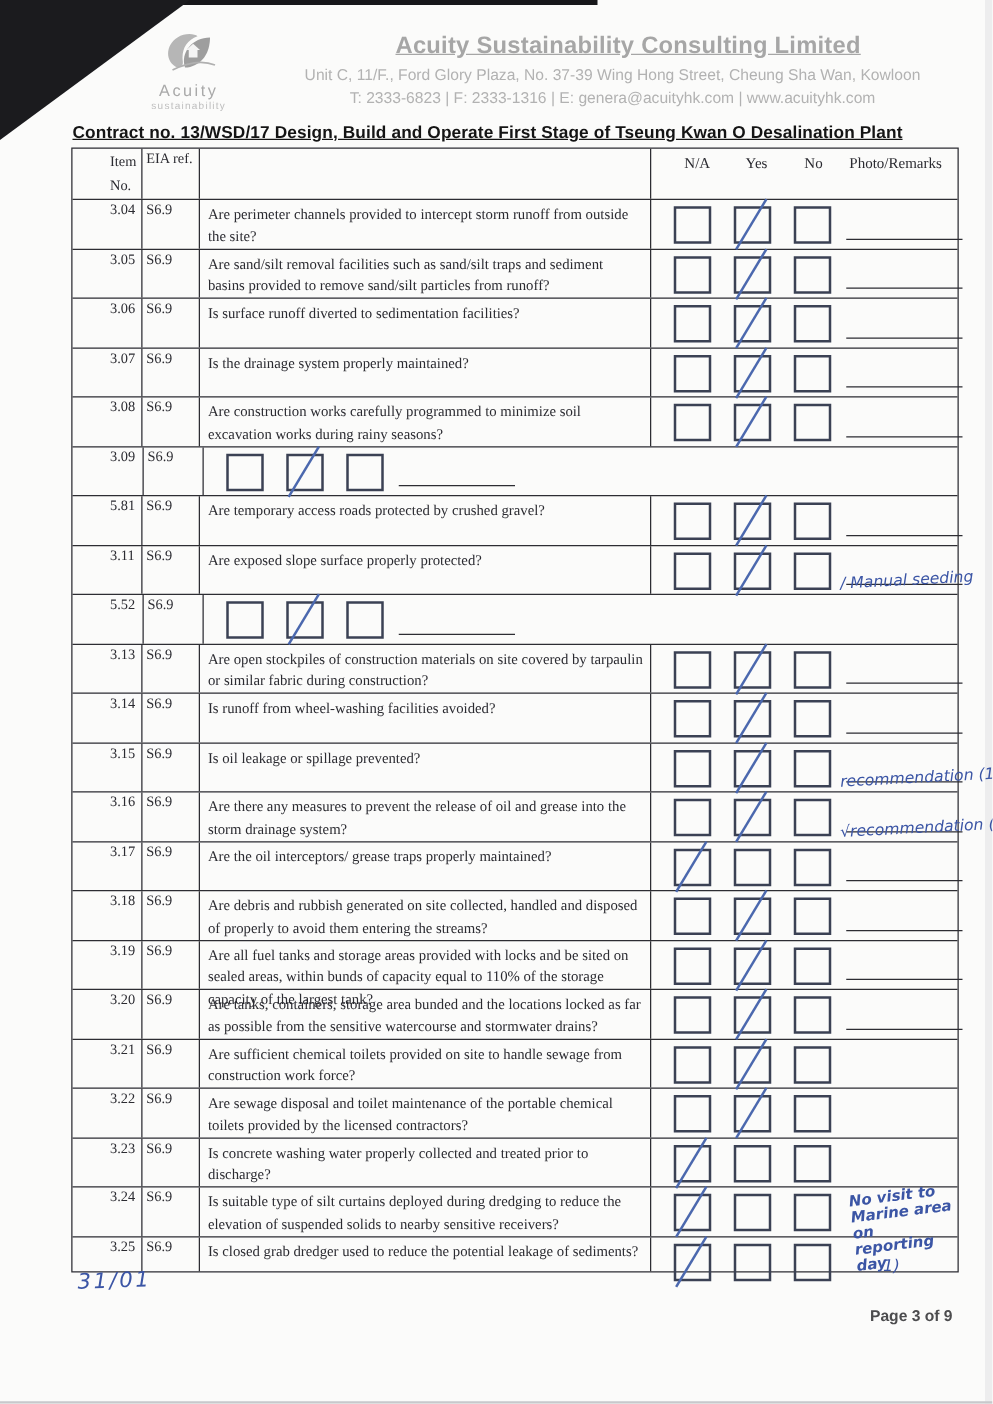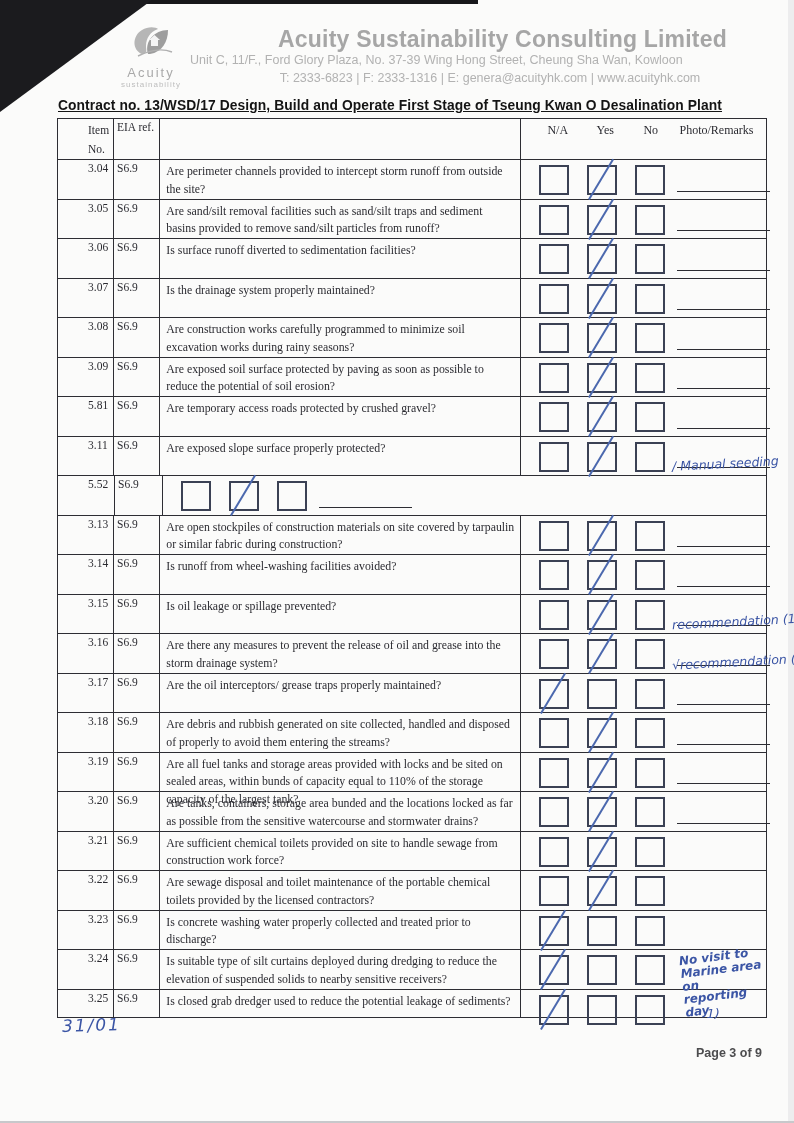--- a/index.html
+++ b/index.html
@@ -13,22 +13,22 @@
     background:#1b1b1e;clip-path:polygon(0 0,100% 0,0 100%);}
   .scan-bottom-line{position:absolute;left:0;bottom:0;width:100%;height:2px;background:#c8c8cb;}
   .scan-right-shade{position:absolute;right:0;top:0;width:6px;height:100%;background:#ededee;}
 
   
   .logo{position:absolute;left:96px;top:24px;width:110px;text-align:center;}
   .logo svg{display:block;margin:0 auto;}
   .logo .lg-name{color:#a9a9a9;font-size:13px;letter-spacing:2px;margin-top:1px;}
   .logo .lg-sub{color:#bdbdbd;font-size:8px;letter-spacing:1px;}
   .co-name{position:absolute;left:230px;top:26px;width:545px;text-align:center;
-    font-size:23px;font-weight:bold;color:#a6a6a6;letter-spacing:.2px;}
-  .co-addr{position:absolute;left:190px;top:53px;width:600px;
+    font-size:19px;font-weight:bold;color:#a6a6a6;letter-spacing:.2px;text-decoration:underline;}
+  .co-addr{position:absolute;left:190px;top:53px;width:600px;text-align:center;
     font-size:12.5px;color:#b2b2b2;}
   .co-contact{position:absolute;left:190px;top:71px;width:600px;text-align:center;
     font-size:12.5px;color:#b2b2b2;}
   .doc-title{position:absolute;left:0;top:98px;width:780px;text-align:center;
     font-size:13.8px;font-weight:bold;color:#141414;letter-spacing:.1px;text-decoration:underline;}
 
   
   .tbl{position:absolute;left:57px;top:118px;width:708px;border:1.6px solid #2d2d33;
     display:flex;flex-direction:column;font-family:"Liberation Serif",serif;color:#2b2b31;}
   .t-head{height:40px;display:flex;}
@@ -179,21 +179,20 @@
       <div class="cb cb-no"></div>
       <div class="remark-area">
         <div class="remark-line show"></div>
 
       </div>
     </div>
   </div>
       <div class="t-row">
     <div class="c-item">3.09</div>
     <div class="c-eia">S6.9</div>
-    <div class="c-q">Are exposed soil surface protected by paving as soon as possible to reduce the potential of soil erosion?</div>
     <div class="c-ans">
       <div class="cb cb-na"></div>
       <div class="cb cb-yes checked"></div>
       <div class="cb cb-no"></div>
       <div class="remark-area">
         <div class="remark-line show"></div>
 
       </div>
     </div>
   </div>

